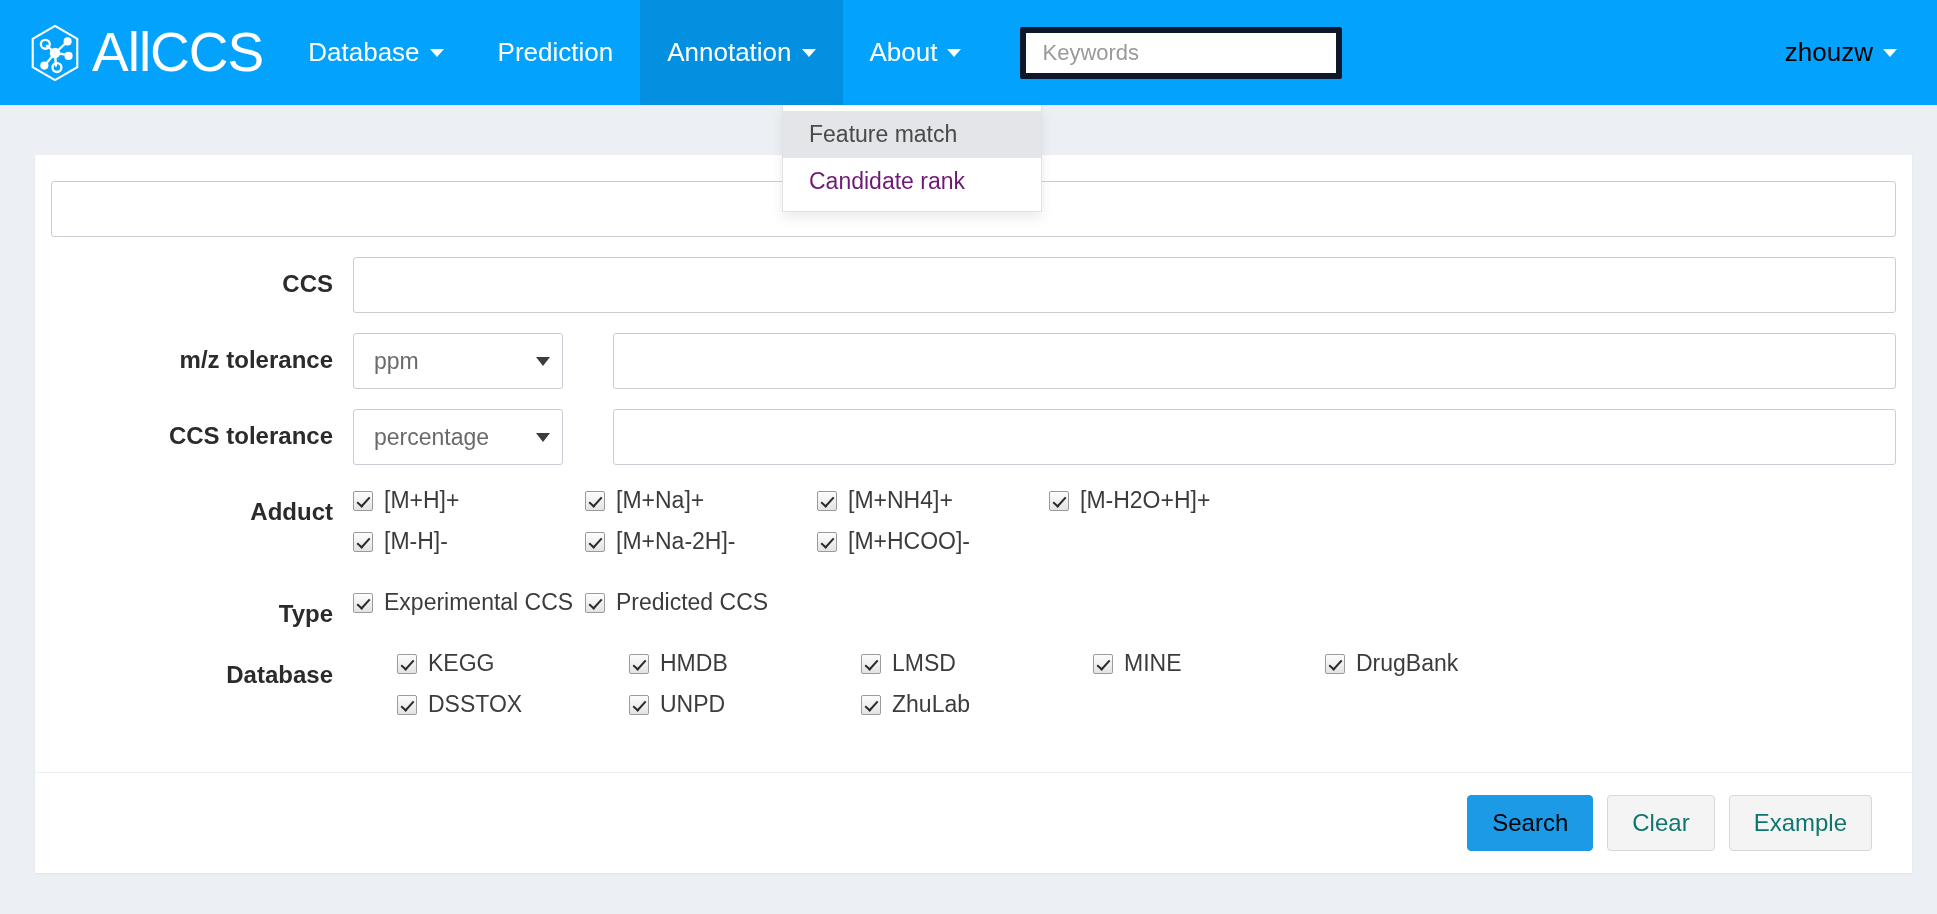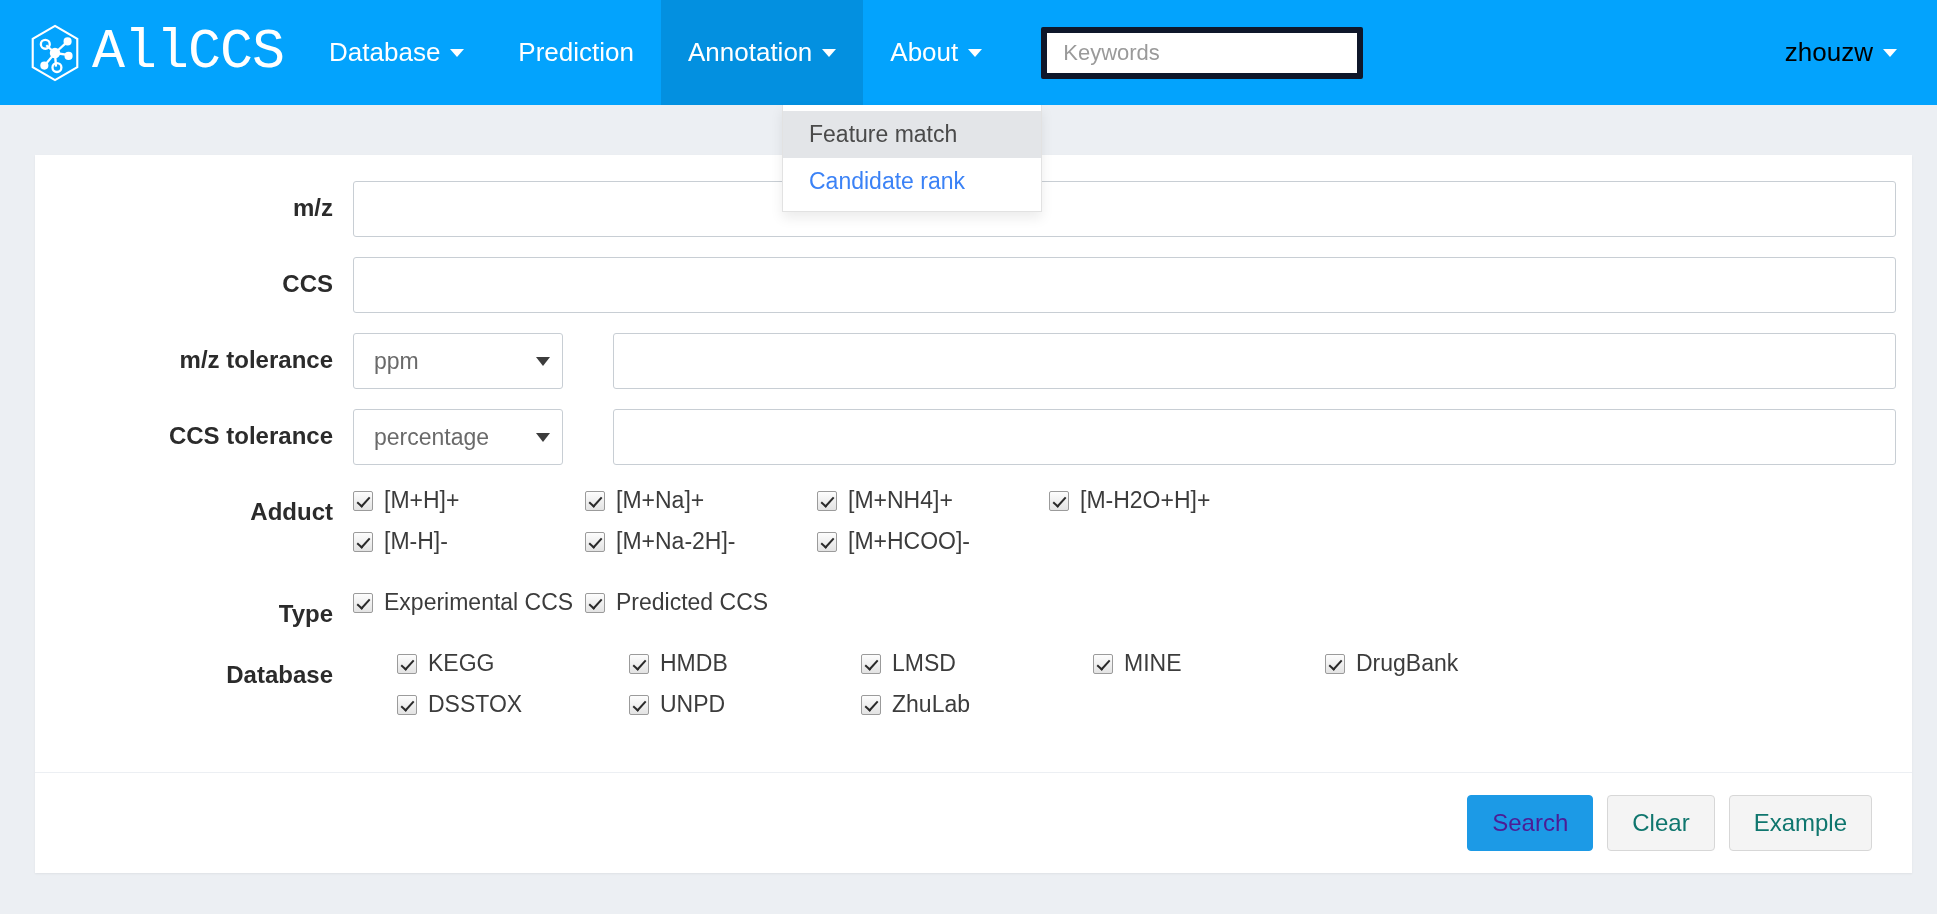--- a/index.html
+++ b/index.html
@@ -28,21 +28,21 @@
     text-decoration: none;
     cursor: pointer;
   }
   .brand-logo { width: 62px; height: 62px; margin-right: 6px; flex: 0 0 auto; }
   .brand-text {
     color: #ffffff;
     font-size: 55px;
     font-weight: 400;
     letter-spacing: -1px;
     line-height: 1;
-    font-family: Liberation Mono, monospace;
+    font-family: Liberation Sans, sans-serif;
   }
 
   .nav-links { display: flex; align-items: stretch; }
   .nav-item {
     display: flex;
     align-items: center;
     padding: 0 27px;
     color: #ffffff;
     font-size: 26px;
     text-decoration: none;
@@ -100,21 +100,21 @@
     border: 1px solid #e2e2e2;
     border-top: none;
     box-shadow: 0 6px 12px rgba(0,0,0,.08);
     padding: 6px 0;
     z-index: 40;
   }
   .dropdown-item {
     display: block;
     padding: 10px 26px;
     font-size: 23px;
-    color: #3b82f6;
+    color: #701a75;
     text-decoration: none;
     cursor: pointer;
     white-space: nowrap;
   }
   .dropdown-item.hovered { background: #e3e5e8; color: #4a4a4a; }
 
   
   .page { padding: 50px 25px 0 35px; }
   .card {
     background: #ffffff;
@@ -225,21 +225,21 @@
   }
   .btn {
     font-size: 24px;
     padding: 12px 24px;
     border-radius: 4px;
     border: 1px solid transparent;
     cursor: pointer;
     font-family: "Liberation Sans", sans-serif;
     line-height: 1.25;
   }
-  .btn-primary { background: #1c9ae6; border-color: #1c9ae6; color: #4c1d95; }
+  .btn-primary { background: #1c9ae6; border-color: #1c9ae6; color: #000000; }
   .btn-default { background: #f4f4f4; border-color: #d7d7d7; color: #0f766e; }
 </style>
 </head>
 <body>
 
 <div class="navbar">
 
   <a class="brand">
     <span class="brand-logo">
       <svg viewBox="0 0 64 64" width="62" height="62" aria-hidden="true">
@@ -299,21 +299,20 @@
       <span>Candidate rank</span>
     </a>
   </div>
 </div>
 
 <div class="page">
   <div class="card">
     <div class="card-body">
 
       <div class="form-row">
-        <div class="form-label">m/z</div>
         <div class="form-control-area">
           <input class="text-input" type="text" placeholder="" style="">
         </div>
       </div>
 
       <div class="form-row">
         <div class="form-label">CCS</div>
         <div class="form-control-area">
           <input class="text-input" type="text" placeholder="" style="">
         </div>

